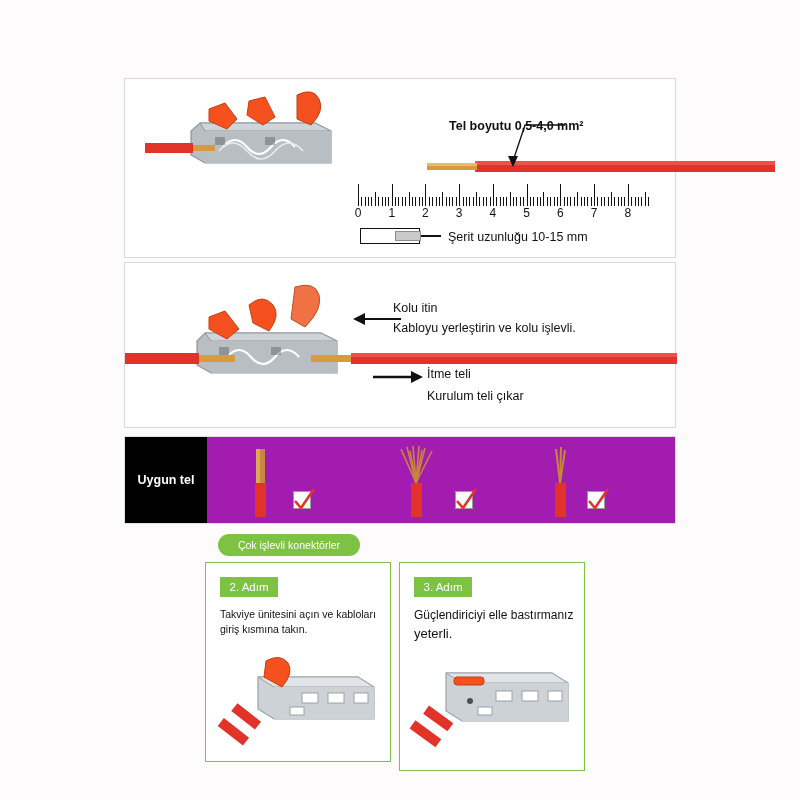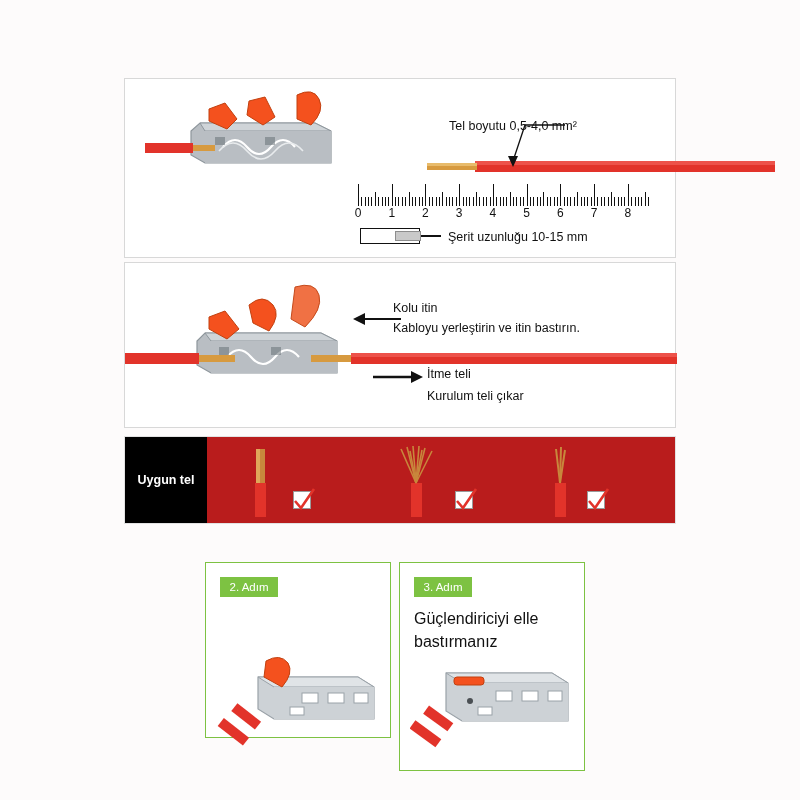--- a/index.html
+++ b/index.html
@@ -40,21 +40,21 @@
     letter-spacing: 0.2px;
   }
 
   
   .panel {
     position: absolute;
     background: #ffffff;
     border: 1px solid #d8d8d8;
     box-sizing: border-box;
   }
-  #panel1 { left: 124px; top: 78px; width: 552px; height: 180px; }
+  #panel1 { left: 124px; top: 78px; width: 552px; height: 180px; font-weight: bold; }
   #panel2 { left: 124px; top: 262px; width: 552px; height: 166px; }
 
   
   .conn {
     position: absolute;
   }
 
   
   .ruler {
     position: absolute;
@@ -120,21 +120,21 @@
     background: #111;
   }
 
   
   #wirebar {
     position: absolute;
     left: 124px;
     top: 436px;
     width: 552px;
     height: 88px;
-    background: #b91c1c;
+    background: #a21caf;
     border: 1px solid #e2e2e2;
     box-sizing: border-box;
   }
   #wirebar .blacklab {
     position: absolute;
     left: 0; top: 0;
     width: 82px;
     height: 86px;
     background: #000;
     color: #fff;
@@ -170,21 +170,21 @@
     align-items: center;
     justify-content: center;
   }
 
   .step-card {
     position: absolute;
     background: #ffffff;
     border: 1px solid #7dc242;
     box-sizing: border-box;
   }
-  #card2 { left: 205px; top: 562px; width: 186px; height: 176px; padding-left: 17px; }
+  #card2 { left: 205px; top: 562px; width: 186px; height: 200px; padding-left: 17px; }
   #card3 { left: 399px; top: 562px; width: 186px; height: 209px; }
 
   .step-tag {
     position: absolute;
     left: 14px;
     top: 14px;
     min-width: 58px;
     height: 20px;
     background: #7dc242;
     color: #ffffff;
@@ -198,21 +198,21 @@
   .step-text {
     position: absolute;
     left: 14px;
     top: 44px;
     width: 162px;
     font-size: 10.5px;
     line-height: 1.45;
     color: #111;
   }
   .step-text.big { font-size: 13px; }
-  .step-text .lead { font-size: 16px; }
+  .step-text .lead { font-size: 12px; }
 
   .arrow-line { position: absolute; }
 </style>
 </head>
 <body>
 
 <div class="page">
 
 
   <div class="panel" id="panel1">
@@ -388,21 +388,21 @@
     </svg>
 
     <svg class="arrow-line" style="left:210px; top:44px;" width="80" height="24" viewBox="0 0 80 24">
       <path d="M66 12 L24 12" stroke="#111" stroke-width="2" fill="none"></path>
       <path d="M18 12 l12 -6 l0 12 z" fill="#111"></path>
     </svg>
     <div class="callout-text" style="left:268px; top:38px;">
       <span>Kolu itin</span>
     </div>
     <div class="callout-text" style="left:268px; top:58px;">
-      <span>Kabloyu yerleştirin ve itin bastırın.</span>
+      <span>Kabloyu yerleştirin ve kolu işlevli.</span>
     </div>
 
     <svg class="arrow-line" style="left:234px; top:102px;" width="80" height="24" viewBox="0 0 80 24">
       <path d="M14 12 L56 12" stroke="#111" stroke-width="2.4" fill="none"></path>
       <path d="M64 12 l-12 -6 l0 12 z" fill="#111"></path>
     </svg>
     <div class="callout-text" style="left:302px; top:104px;">
       <span>İtme teli</span>
     </div>
     <div class="callout-text" style="left:302px; top:126px;">
@@ -453,24 +453,30 @@
           <path d="M19 40 L24 7"></path>
       </g>
     </svg>
     <div class="checkmark" style="left:462px; top:54px;">
       <svg width="24" height="26" viewBox="0 0 24 26">
           <path d="M3 14 L9 21 L22 2" fill="none" stroke="#e2332a" stroke-width="2.6"></path>
         </svg>
     </div>
   </div>
 
+  <div class="green-pill">
+    <span>Çok işlevli konektörler</span>
+  </div>
 
   <div class="step-card" id="card2">
     <div class="step-tag">
       <span>2. Adım</span>
+    </div>
+    <div class="step-text">
+      <span>Takviye ünitesini açın ve kabloları giriş kısmına takın.</span>
     </div>
 
     <svg style="position:absolute; left:10px; top:86px;" width="170" height="110" viewBox="0 0 170 110">
 
       <path d="M42 28 L142 28 L158 38 L158 70 L58 70 L42 60 Z" fill="#cdd2d6" stroke="#9aa2a8" stroke-width="1.2"></path>
       <path d="M42 28 L142 28 L158 38 L58 38 Z" fill="#e0e4e7" stroke="#9aa2a8" stroke-width="1"></path>
       <rect x="58" y="38" width="100" height="32" fill="#cdd2d6"></rect>
 
       <rect x="86" y="44" width="16" height="10" fill="#ffffff" stroke="#9aa2a8"></rect>
       <rect x="112" y="44" width="16" height="10" fill="#ffffff" stroke="#9aa2a8"></rect>
@@ -483,20 +489,23 @@
       <rect x="2" y="78" width="32" height="10" fill="#e2332a" transform="rotate(38 18 82)"></rect>
     </svg>
   </div>
 
   <div class="step-card" id="card3">
     <div class="step-tag">
       <span>3. Adım</span>
     </div>
     <div class="step-text">
       <span class="lead">Güçlendiriciyi elle bastırmanız</span>
+    </div>
+    <div class="step-text big" style="top:62px;">
+      <span>yeterli.</span>
     </div>
 
     <svg style="position:absolute; left:10px; top:86px;" width="170" height="110" viewBox="0 0 170 110">
       <path d="M36 24 L142 24 L158 34 L158 72 L52 72 L36 62 Z" fill="#cdd2d6" stroke="#9aa2a8" stroke-width="1.2"></path>
       <path d="M36 24 L142 24 L158 34 L52 34 Z" fill="#e0e4e7" stroke="#9aa2a8" stroke-width="1"></path>
       <rect x="52" y="34" width="106" height="38" fill="#cdd2d6"></rect>
       <rect x="86" y="42" width="16" height="10" fill="#ffffff" stroke="#9aa2a8"></rect>
       <rect x="112" y="42" width="16" height="10" fill="#ffffff" stroke="#9aa2a8"></rect>
       <rect x="138" y="42" width="14" height="10" fill="#ffffff" stroke="#9aa2a8"></rect>
       <rect x="68" y="58" width="14" height="8" fill="#ffffff" stroke="#9aa2a8"></rect>

